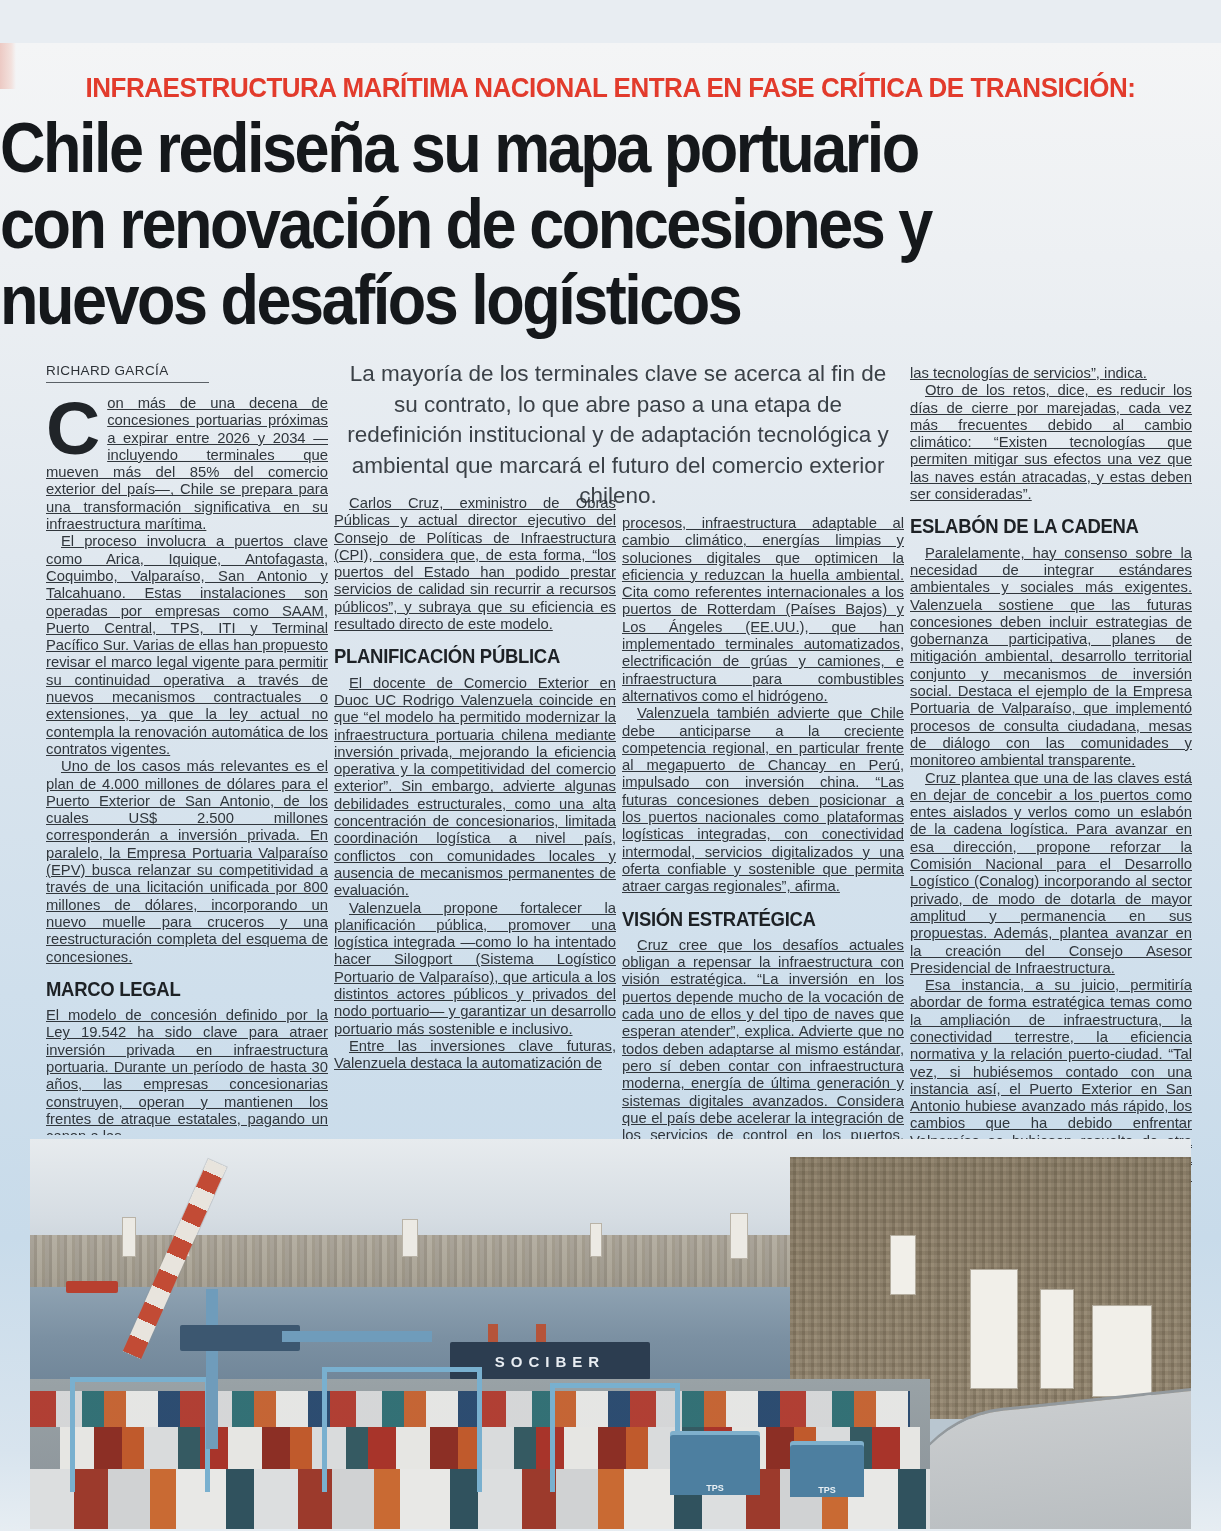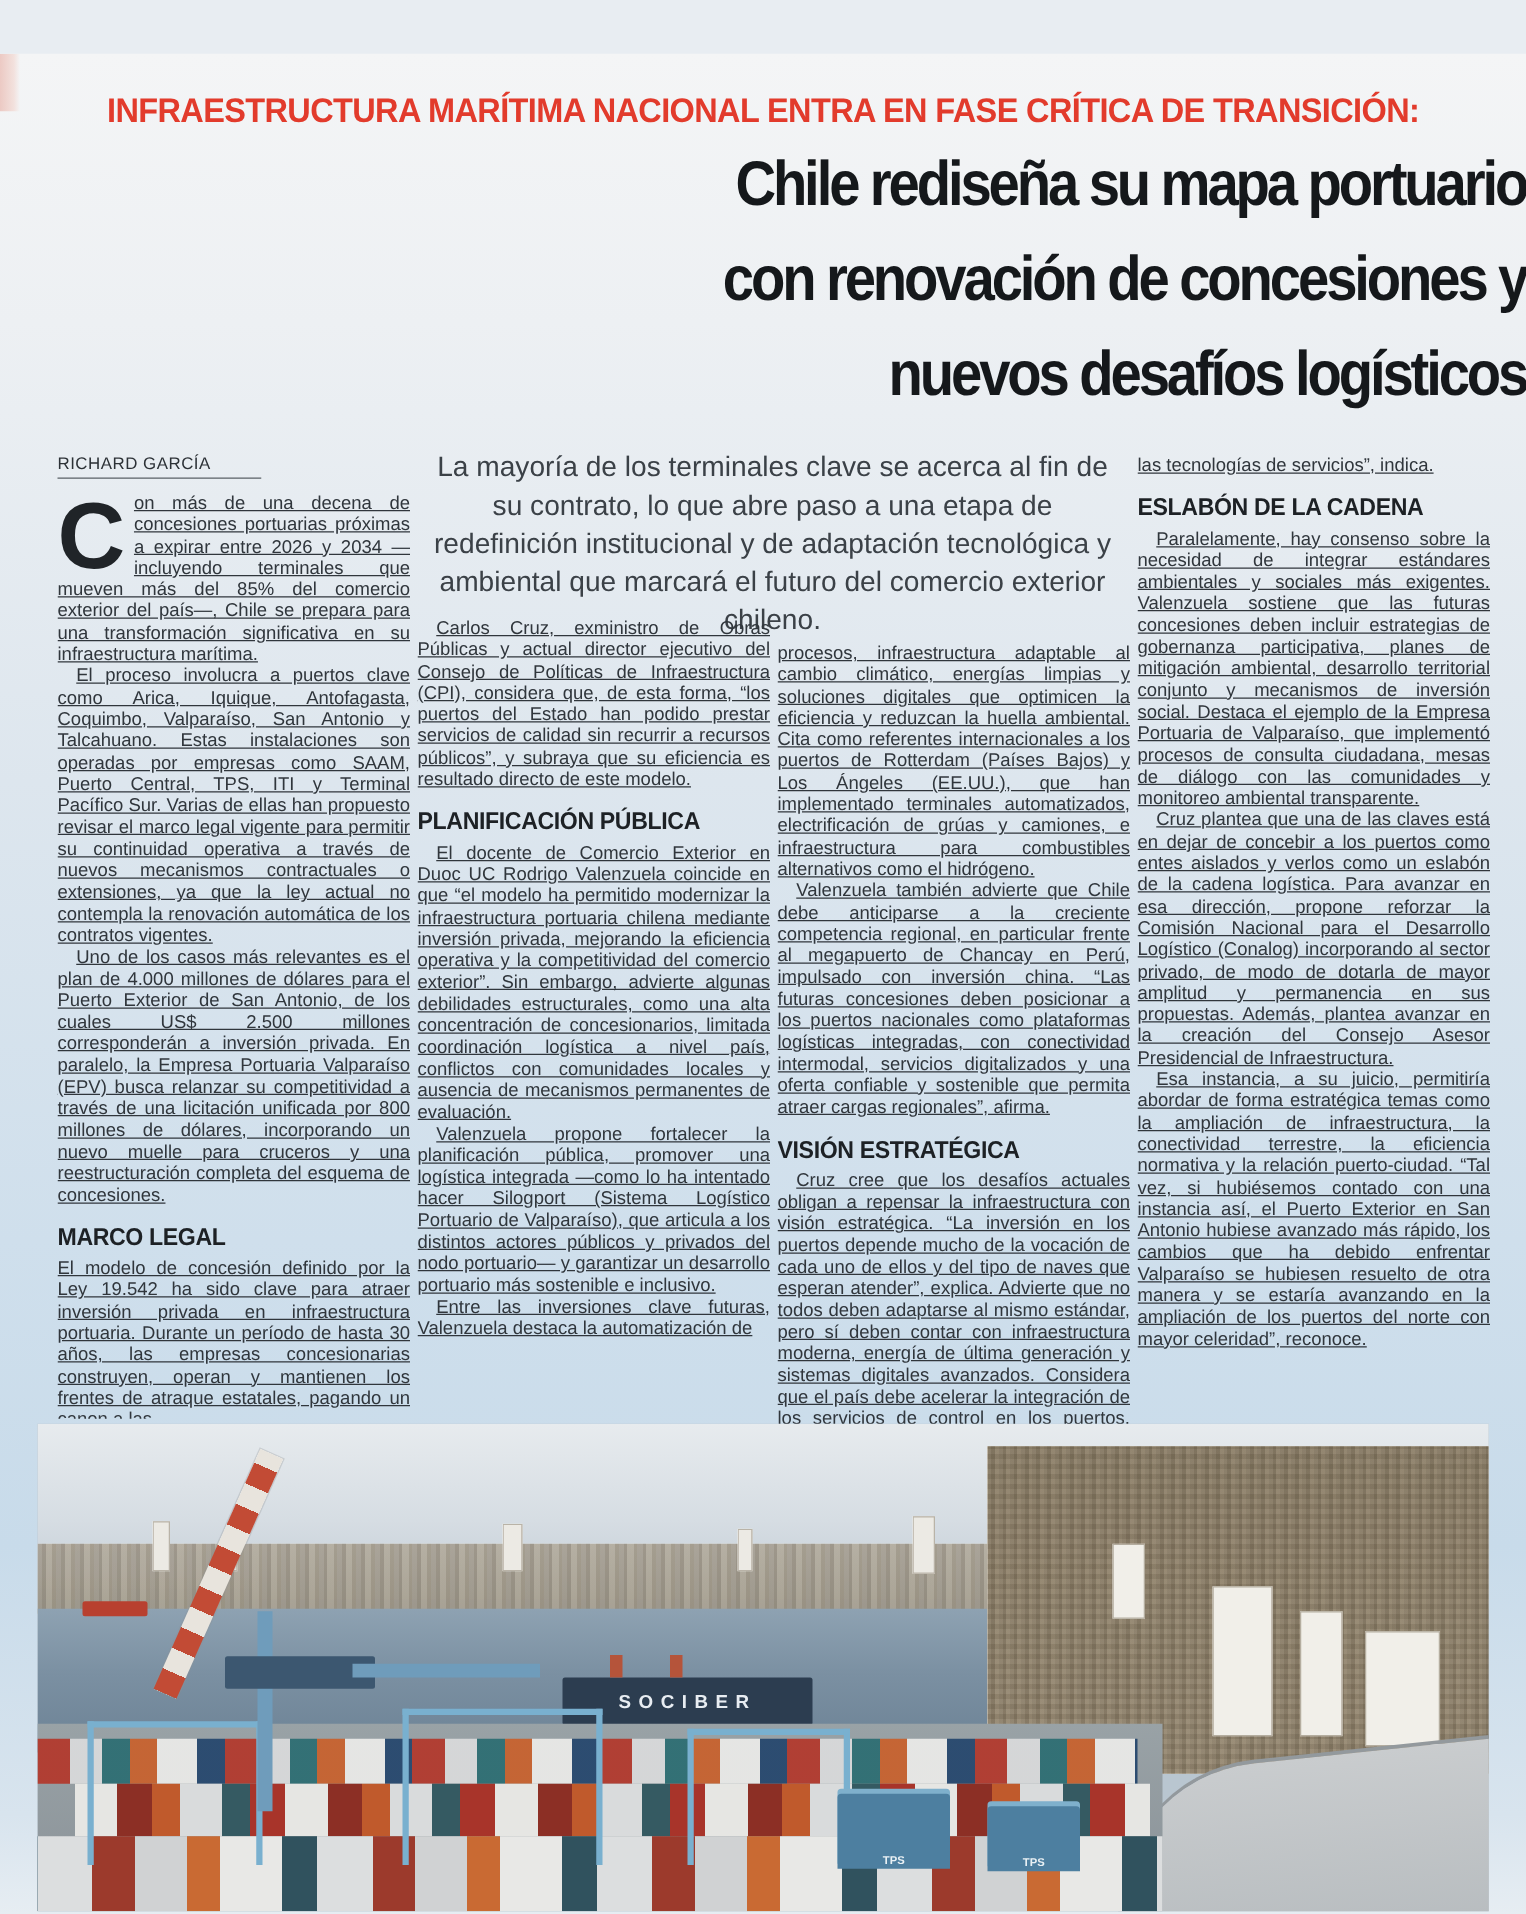--- a/index.html
+++ b/index.html
@@ -4,22 +4,22 @@
 <style>
   html,body{margin:0;padding:0;}
   body{font-family:"Liberation Sans","DejaVu Sans",sans-serif;background:#e8edf2;}
   #page{position:relative;width:1221px;height:1531px;overflow:hidden;
         background:linear-gradient(180deg,#f4f5f6 0%,#edf0f3 14%,#dde6ee 38%,#cfdfec 62%,#c8dbea 78%,#d8e4ee 92%,#eef2f5 100%);margin-top:43px;}
   .artifact{position:absolute;left:0;top:0;width:16px;height:46px;background:linear-gradient(90deg,#e9b7ae,#f2d9d3 70%,transparent);opacity:.7;}
   
   .kicker{position:absolute;left:0;top:30px;width:100%;text-align:center;
           color:#e23b2c;font-weight:700;font-size:26px;letter-spacing:-0.5px;
           transform:scaleY(1.05);}
-  .headline{position:absolute;left:0;top:62px;width:100%;text-align:right;
-            color:#15181b;font-weight:700;font-size:45px;line-height:76px;letter-spacing:-2.5px;}
+  .headline{position:absolute;left:0;top:62px;width:100%;text-align:left;
+            color:#15181b;font-weight:700;font-size:63px;line-height:76px;letter-spacing:-2.5px;}
   .headline .hl{display:block;transform:scaleY(1.12);transform-origin:center top;}
   
   .byline{position:absolute;left:46px;top:320px;width:282px;
           font-size:13.5px;font-weight:400;letter-spacing:.4px;color:#2c3136;}
   .byline span{display:inline-block;border-bottom:1.5px solid #5a6066;padding:0 40px 4px 0;}
   .deck{position:absolute;left:336px;top:316px;width:564px;text-align:center;
         font-size:22.5px;line-height:30.5px;color:#3b4147;}
   
   .col{position:absolute;width:282px;overflow:hidden;
        font-size:14.8px;line-height:17.3px;color:#30363c;text-align:justify;}
@@ -126,20 +126,21 @@
 
   <div class="col" id="col3">
     <p class="first">procesos, infraestructura adaptable al cambio climático, energías limpias y soluciones digitales que optimicen la eficiencia y reduzcan la huella ambiental. Cita como referentes internacionales a los puertos de Rotterdam (Países Bajos) y Los Ángeles (EE.UU.), que han implementado terminales automatizados, electrificación de grúas y camiones, e infraestructura para combustibles alternativos como el hidrógeno.</p>
     <p>Valenzuela también advierte que Chile debe anticiparse a la creciente competencia regional, en particular frente al megapuerto de Chancay en Perú, impulsado con inversión china. “Las futuras concesiones deben posicionar a los puertos nacionales como plataformas logísticas integradas, con conectividad intermodal, servicios digitalizados y una oferta confiable y sostenible que permita atraer cargas regionales”, afirma.</p>
     <h3>VISIÓN ESTRATÉGICA</h3>
     <p>Cruz cree que los desafíos actuales obligan a repensar la infraestructura con visión estratégica. “La inversión en los puertos depende mucho de la vocación de cada uno de ellos y del tipo de naves que esperan atender”, explica. Advierte que no todos deben adaptarse al mismo estándar, pero sí deben contar con infraestructura moderna, energía de última generación y sistemas digitales avanzados. Considera que el país debe acelerar la integración de los servicios de control en los puertos, como SII, Aduanas, SAG, PDI y toda la documentación asociada. “Probablemente, eso demande inversiones para adecuar los flujos de carga, las esperas y</p>
   </div>
 
   <div class="col" id="col4">
     <p class="first">las tecnologías de servicios”, indica.</p>
+    <p>Otro de los retos, dice, es reducir los días de cierre por marejadas, cada vez más frecuentes debido al cambio climático: “Existen tecnologías que permiten mitigar sus efectos una vez que las naves están atracadas, y estas deben ser consideradas”.</p>
     <h3>ESLABÓN DE LA CADENA</h3>
     <p>Paralelamente, hay consenso sobre la necesidad de integrar estándares ambientales y sociales más exigentes. Valenzuela sostiene que las futuras concesiones deben incluir estrategias de gobernanza participativa, planes de mitigación ambiental, desarrollo territorial conjunto y mecanismos de inversión social. Destaca el ejemplo de la Empresa Portuaria de Valparaíso, que implementó procesos de consulta ciudadana, mesas de diálogo con las comunidades y monitoreo ambiental transparente.</p>
     <p>Cruz plantea que una de las claves está en dejar de concebir a los puertos como entes aislados y verlos como un eslabón de la cadena logística. Para avanzar en esa dirección, propone reforzar la Comisión Nacional para el Desarrollo Logístico (Conalog) incorporando al sector privado, de modo de dotarla de mayor amplitud y permanencia en sus propuestas. Además, plantea avanzar en la creación del Consejo Asesor Presidencial de Infraestructura.</p>
     <p>Esa instancia, a su juicio, permitiría abordar de forma estratégica temas como la ampliación de infraestructura, la conectividad terrestre, la eficiencia normativa y la relación puerto-ciudad. “Tal vez, si hubiésemos contado con una instancia así, el Puerto Exterior en San Antonio hubiese avanzado más rápido, los cambios que ha debido enfrentar Valparaíso se hubiesen resuelto de otra manera y se estaría avanzando en la ampliación de los puertos del norte con mayor celeridad”, reconoce.</p>
   </div>
 
   <div class="photo">
     <div class="ph sky"></div>
     <div class="ph farcity"></div>
     <div class="ph tower" style="left:92px;top:78px;width:14px;height:40px;"></div>

